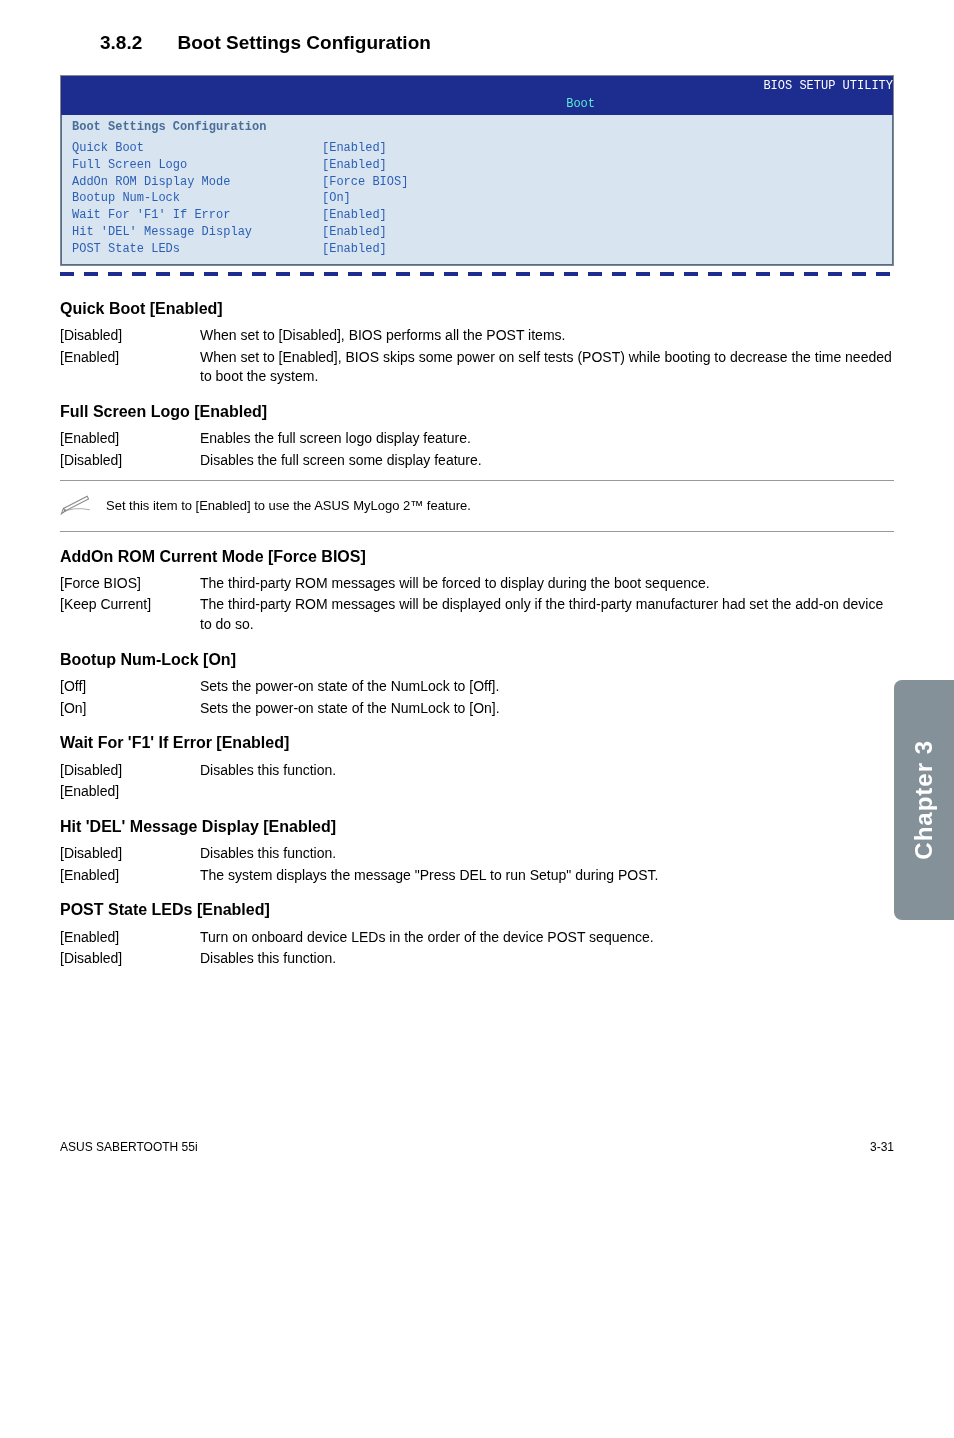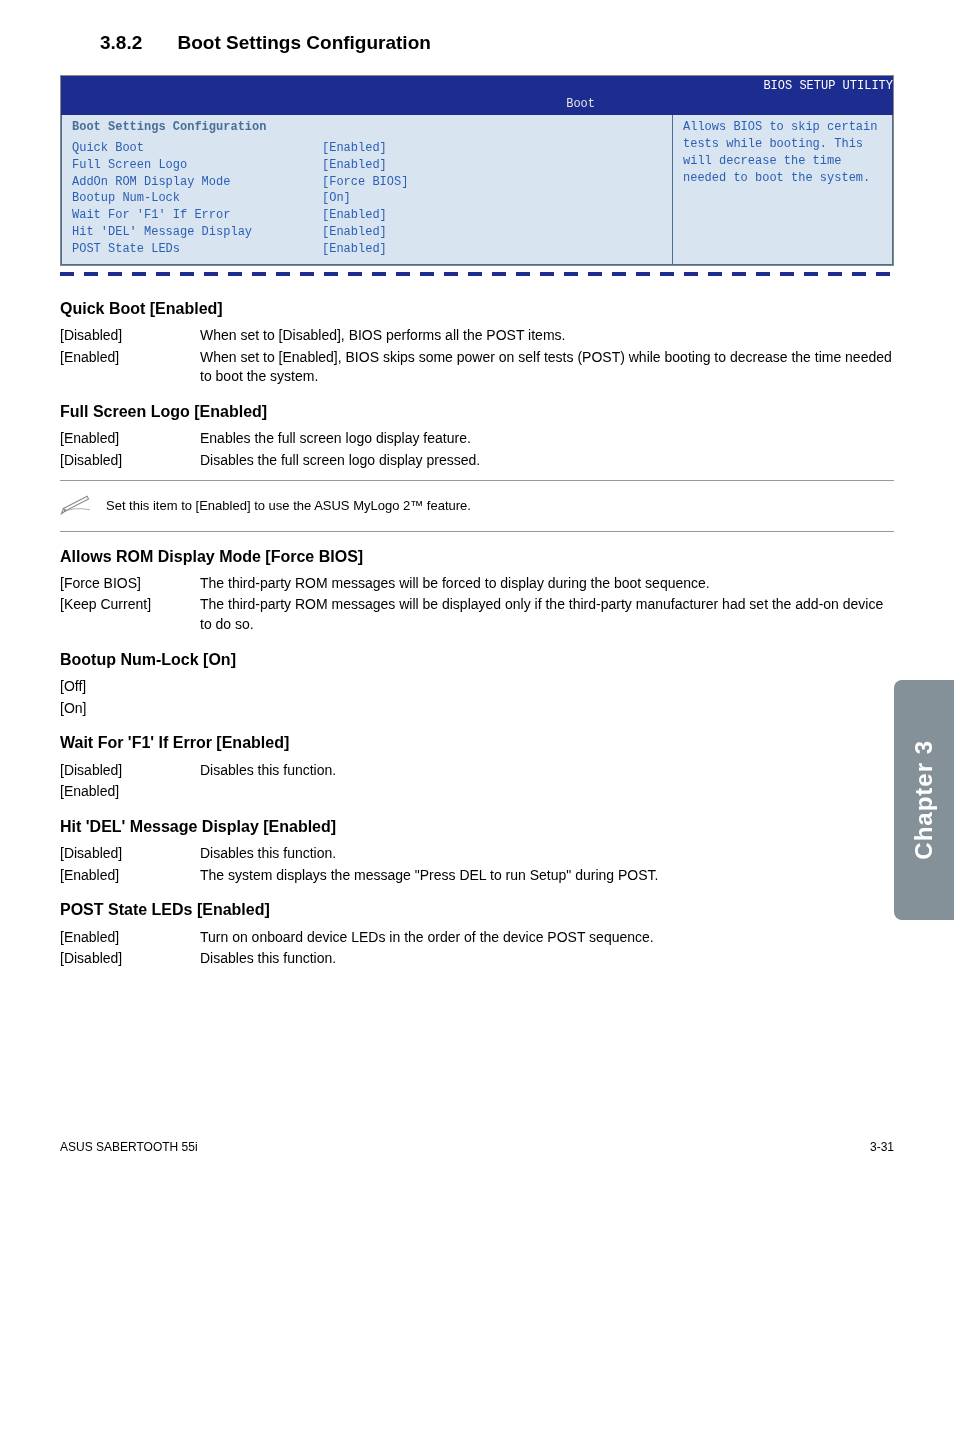--- a/index.html
+++ b/index.html
@@ -32,21 +32,21 @@
     .bios-tabs {
       display: flex;
       justify-content: flex-end;
       padding-right: 280px;
       font-family: "Courier New", monospace;
       font-size: 12px;
       color: #fff;
     }
     .bios-tab {
       background: #1d2c8f;
-      color: #e5e5e5;
+      color: #5eead4;
       padding: 2px 18px;
     }
     .bios-body {
       display: flex;
       font-family: "Courier New", monospace;
       font-size: 12px;
       background: #d8e4f0;
     }
     .bios-left {
       flex: 1;
@@ -155,23 +155,20 @@
       <div id="bios-rows">
           <div class="bios-row"><span class="bios-label">Quick Boot</span><span class="bios-value">[Enabled]</span></div>
           <div class="bios-row"><span class="bios-label">Full Screen Logo</span><span class="bios-value">[Enabled]</span></div>
           <div class="bios-row"><span class="bios-label">AddOn ROM Display Mode</span><span class="bios-value">[Force BIOS]</span></div>
           <div class="bios-row"><span class="bios-label">Bootup Num-Lock</span><span class="bios-value">[On]</span></div>
           <div class="bios-row"><span class="bios-label">Wait For 'F1' If Error</span><span class="bios-value">[Enabled]</span></div>
           <div class="bios-row"><span class="bios-label">Hit 'DEL' Message Display</span><span class="bios-value">[Enabled]</span></div>
           <div class="bios-row"><span class="bios-label">POST State LEDs</span><span class="bios-value">[Enabled]</span></div>
         </div>
     </div>
-    <div class="bios-right">
-      <span>Allows BIOS to skip certain tests while booting. This will decrease the time needed to boot the system.</span>
-    </div>
   </div>
 </div>
 <div class="dashed-line"></div>
 
 <h3 class="opt-head">Quick Boot [Enabled]</h3>
 <div id="quick-boot-rows">
     <div class="opt-row">
       <div class="opt-key">[Disabled]</div>
       <div class="opt-val">When set to [Disabled], BIOS performs all the POST items.</div>
     </div>
@@ -182,54 +179,56 @@
   </div>
 
 <h3 class="opt-head">Full Screen Logo [Enabled]</h3>
 <div id="full-screen-rows">
     <div class="opt-row">
       <div class="opt-key">[Enabled]</div>
       <div class="opt-val">Enables the full screen logo display feature.</div>
     </div>
     <div class="opt-row">
       <div class="opt-key">[Disabled]</div>
-      <div class="opt-val">Disables the full screen logo display pressed.</div>
+      <div class="opt-val">Disables the full screen some display feature.</div>
     </div>
   </div>
 
 <div class="note-box">
   <div class="note-icon">
     <svg viewBox="0 0 50 40">
       <path d="M5 28 L40 10 L42 14 L7 32 Z" fill="none" stroke="#888" stroke-width="1.5"></path>
       <path d="M5 28 L2 36 L9 31 Z" fill="none" stroke="#888" stroke-width="1.5"></path>
       <path d="M3 34 Q20 25 44 30" fill="none" stroke="#888" stroke-width="1"></path>
     </svg>
   </div>
   <div>Set this item to [Enabled] to use the ASUS MyLogo 2™ feature.</div>
 </div>
 
-<h3 class="opt-head">Allows ROM Display Mode [Force BIOS]</h3>
+<h3 class="opt-head">AddOn ROM Current Mode [Force BIOS]</h3>
 <div id="addon-rows">
     <div class="opt-row">
       <div class="opt-key">[Force BIOS]</div>
       <div class="opt-val">The third-party ROM messages will be forced to display during the boot sequence.</div>
     </div>
     <div class="opt-row">
       <div class="opt-key">[Keep Current]</div>
       <div class="opt-val">The third-party ROM messages will be displayed only if the third-party manufacturer had set the add-on device to do so.</div>
     </div>
   </div>
 
 <h3 class="opt-head">Bootup Num-Lock [On]</h3>
 <div id="bootup-rows">
     <div class="opt-row">
       <div class="opt-key">[Off]</div>
+      <div class="opt-val">Sets the power-on state of the NumLock to [Off].</div>
     </div>
     <div class="opt-row">
       <div class="opt-key">[On]</div>
+      <div class="opt-val">Sets the power-on state of the NumLock to [On].</div>
     </div>
   </div>
 
 <h3 class="opt-head">Wait For 'F1' If Error [Enabled]</h3>
 <div id="wait-f1-rows">
     <div class="opt-row">
       <div class="opt-key">[Disabled]</div>
       <div class="opt-val">Disables this function.</div>
     </div>
     <div class="opt-row">

